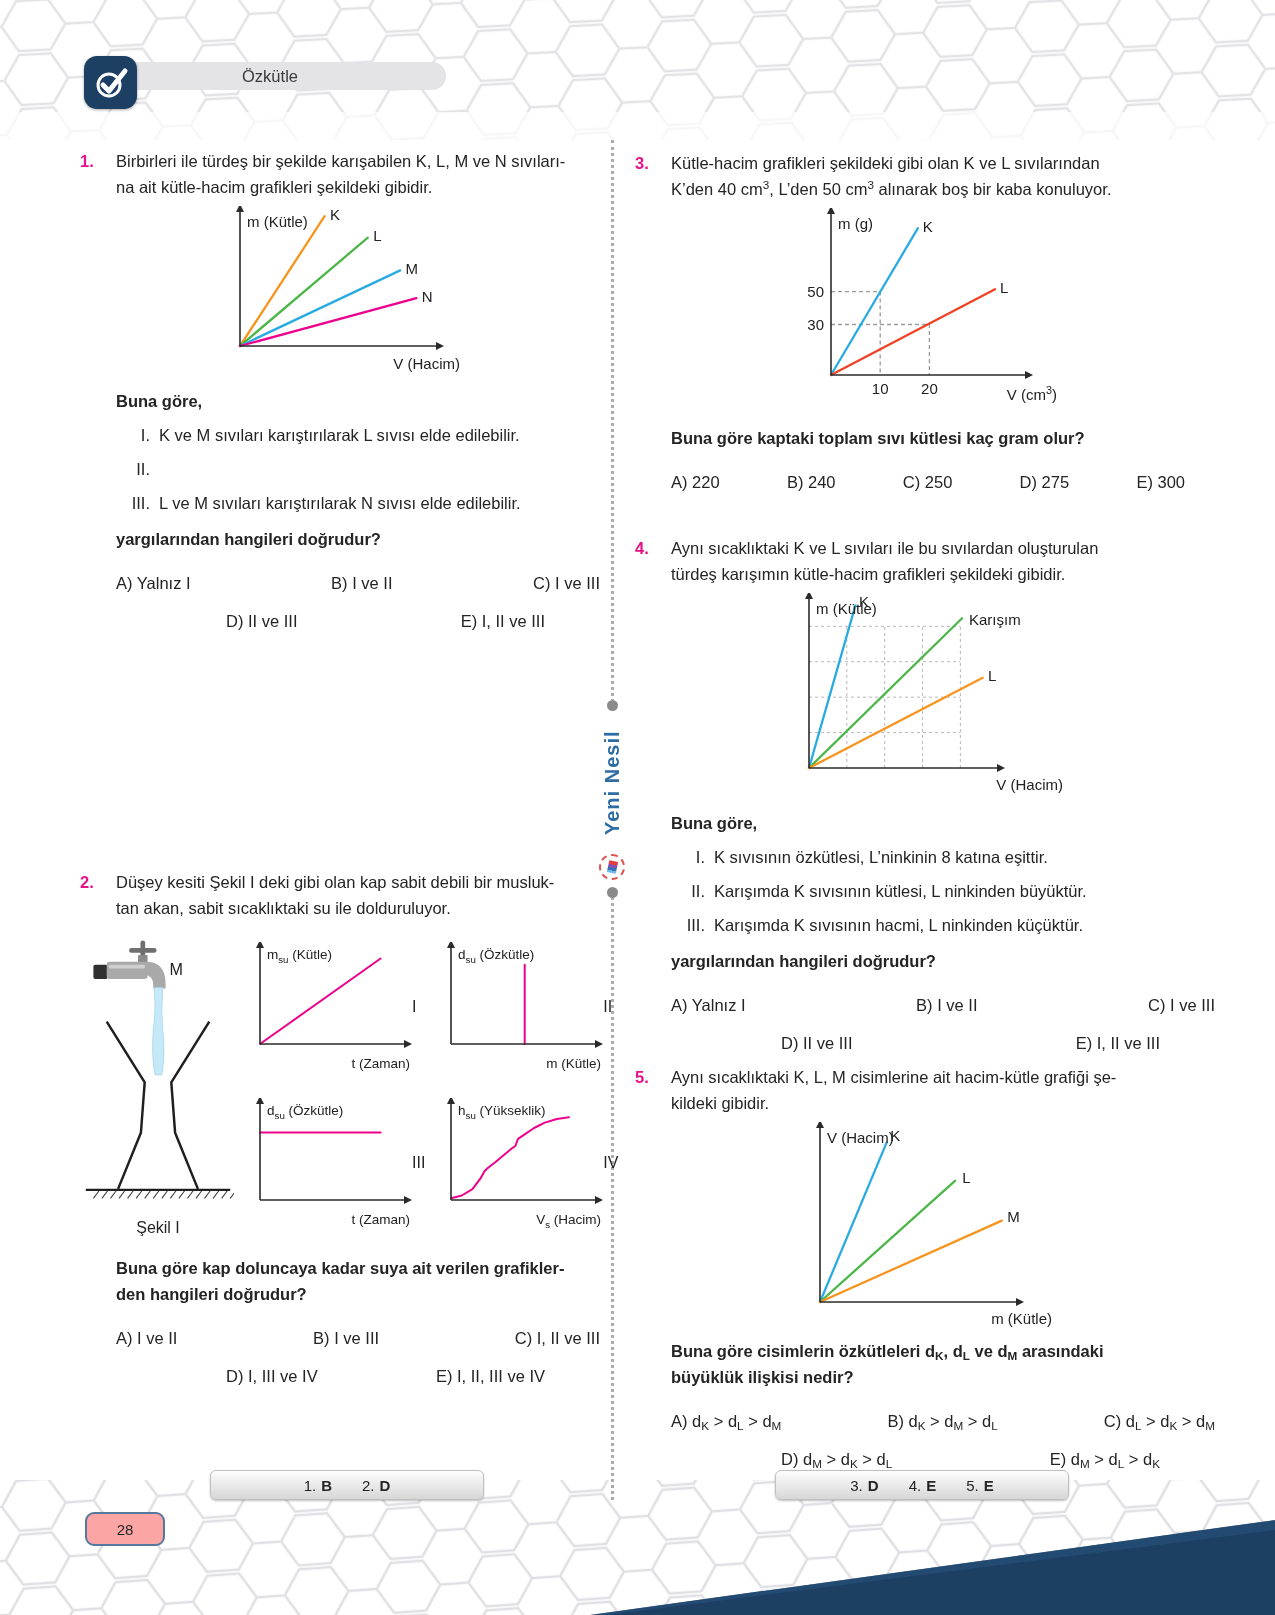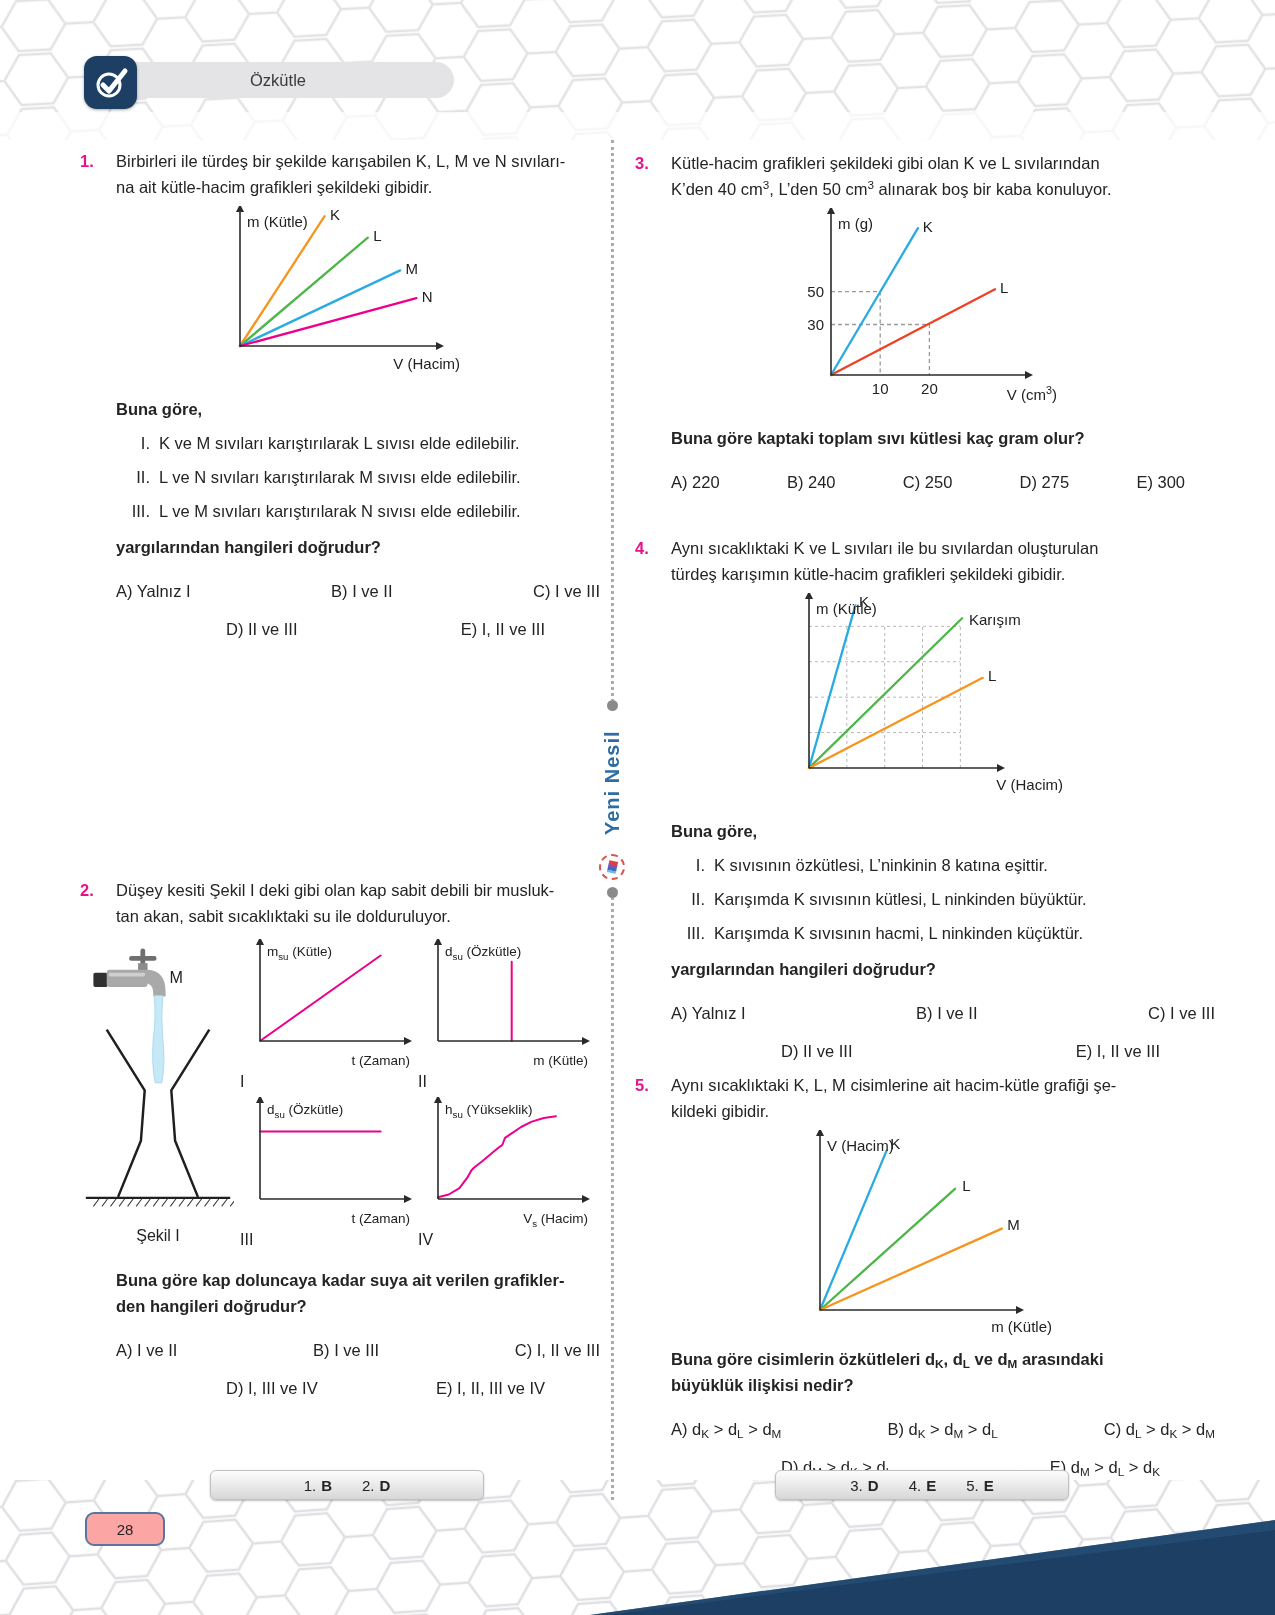--- a/index.html
+++ b/index.html
@@ -1,21 +1,21 @@
 <!DOCTYPE html>
 <html><head>
 <meta charset="utf-8">
 <style>
   html,body{margin:0;padding:0}
   body{width:1275px;height:1615px;position:relative;background:#fff;
        font-family:"Liberation Sans",sans-serif;color:#242424;overflow:hidden}
   .bg-top,.bg-bottom{position:absolute;left:0;z-index:0}
   .bg-top{top:0}.bg-bottom{bottom:0}
   
-  .hdr-pill{position:absolute;left:102px;top:62px;width:352px;height:36px;background:#e4e4e6;
+  .hdr-pill{position:absolute;left:94px;top:62px;width:352px;height:28px;background:#e4e4e6;
             border-radius:20px;display:flex;align-items:center;justify-content:center;
             font-size:16.5px;color:#3a3a3a;z-index:2}
   .app-icon{position:absolute;left:84px;top:56px;width:53px;height:53px;background:#1c3f63;
             border-radius:13px;display:flex;align-items:center;justify-content:center;
             box-shadow:0 1px 3px rgba(0,0,0,.35);z-index:3}
   
   .divider{position:absolute;left:611px;top:140px;height:1360px;border-left:3px dotted #ababab;z-index:1}
   .brand{position:absolute;left:596px;top:700px;width:32px;height:198px;background:#fff;
          display:flex;flex-direction:column;align-items:center;gap:7px;z-index:3}
   .bdot{width:11px;height:11px;border-radius:50%;background:#8a8a8a}
@@ -28,36 +28,36 @@
   
   .col{position:absolute;z-index:2}
   .col-left{left:80px;top:148px;width:520px}
   .col-right{left:635px;top:150px;width:580px}
   .q{font-size:16.5px;line-height:26px}
   .qhead{display:flex}
   .qnum{flex:0 0 36px;color:#e8118c;font-weight:700}
   .qtext{flex:1}
   p{margin:0}
   .bold{font-weight:700}
-  .lead{margin-top:20px;margin-left:36px}
+  .lead{margin-top:12px;margin-left:36px}
   .item{display:flex;margin-top:8px;margin-left:36px}
   .rom{flex:0 0 34px;text-align:right;margin-right:9px}
   .stem{margin-top:10px;margin-left:36px}
   .opts{display:flex;margin-top:18px;margin-left:36px}
   .row1{justify-content:space-between}
   .row2{margin-top:12px;padding-left:110px;padding-right:55px;justify-content:space-between}
   .row-five{justify-content:space-between;padding-right:30px}
   .graph-wrap{display:flex;justify-content:center;margin:6px 0}
   .spacer{width:100%}
   
   .fig2{display:flex;gap:6px;margin-top:10px;margin-left:2px}
   .sekil{flex:0 0 152px;display:flex;flex-direction:column;align-items:center}
   .sekil-cap{text-align:center;font-size:16px;margin-top:2px}
   .minis{display:grid;grid-template-columns:auto auto;column-gap:6px;row-gap:2px}
-  .mini{display:flex;flex-direction:column;align-items:flex-start}
+  .mini{display:flex;align-items:center}
   .mini-cap{text-align:center;font-size:16px;margin-top:-2px}
   svg text{font-family:"Liberation Sans",sans-serif}
   sub{font-size:71%;line-height:0;vertical-align:-3px}
   sup{font-size:71%;line-height:0;vertical-align:6px}
   
   .page-box{position:absolute;left:85px;top:1512px;width:76px;height:30px;border:2px solid #55789f;
             border-radius:9px;background:#fca5a5;display:flex;align-items:center;justify-content:center;
             font-size:15px;z-index:4}
   .ans-pill{position:absolute;top:1470px;height:28px;border-radius:6px;
             background:linear-gradient(180deg,#fdfdfd,#d7d7d7);border:1px solid #c0c0c0;
@@ -139,21 +139,20 @@
           <text x="246" y="163" text-anchor="end" font-size="15" fill="#222">V (Hacim)</text>
         </svg>
       </div>
     <p class="lead bold">Buna göre,</p>
     <div class="item">
         <span class="rom">I.</span>
         <span>K ve M sıvıları karıştırılarak L sıvısı elde edilebilir.</span>
       </div>
     <div class="item">
         <span class="rom">II.</span>
-        <span>L ve N sıvıları karıştırılarak M sıvısı elde edilebilir.</span>
       </div>
     <div class="item">
         <span class="rom">III.</span>
         <span>L ve M sıvıları karıştırılarak N sıvısı elde edilebilir.</span>
       </div>
     <p class="stem bold">yargılarından hangileri doğrudur?</p>
     <div class="opts row1">
       <span>A) Yalnız I</span>
       <span>B) I ve II</span>
       <span>C) I ve III</span>

